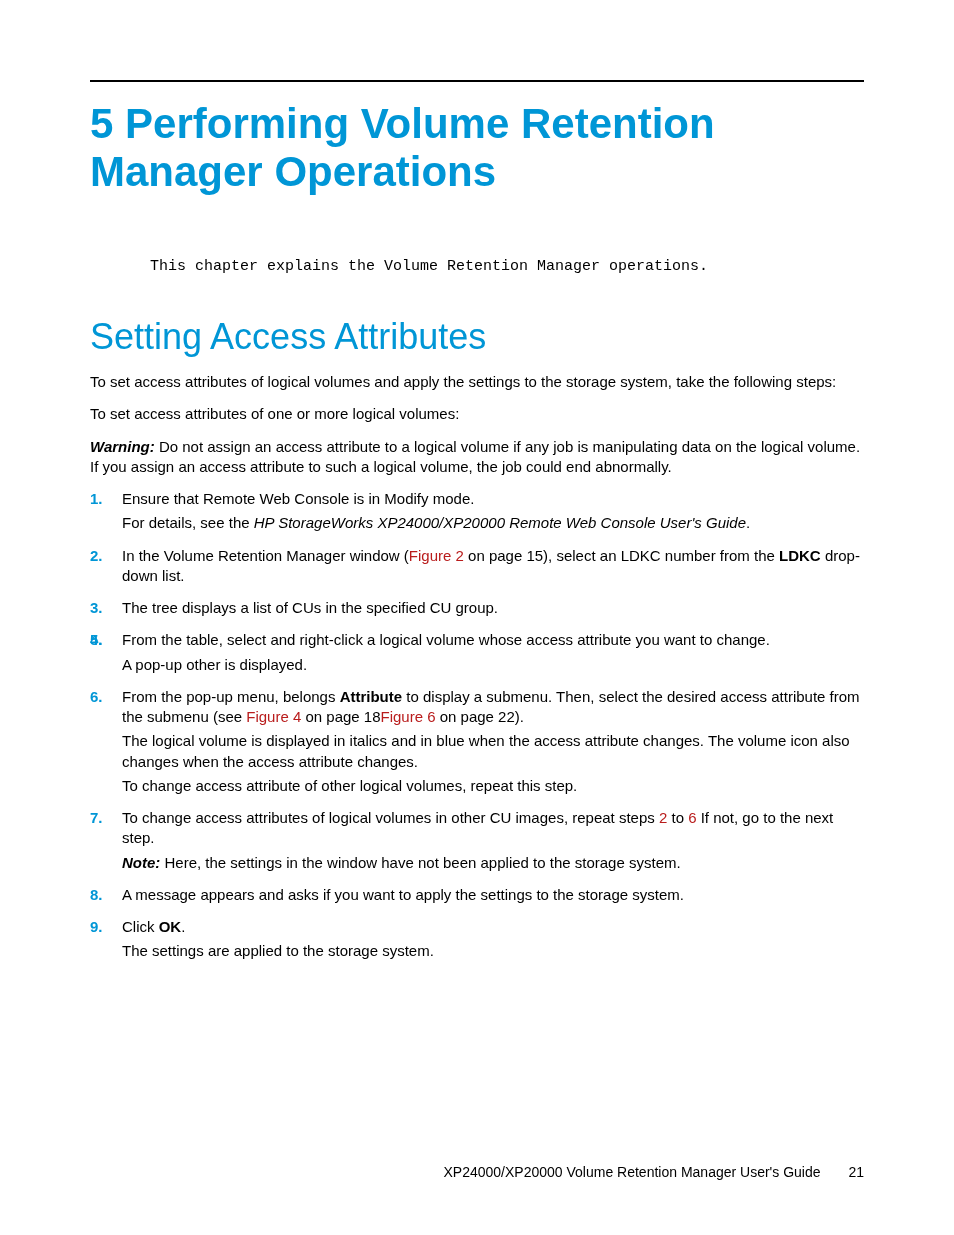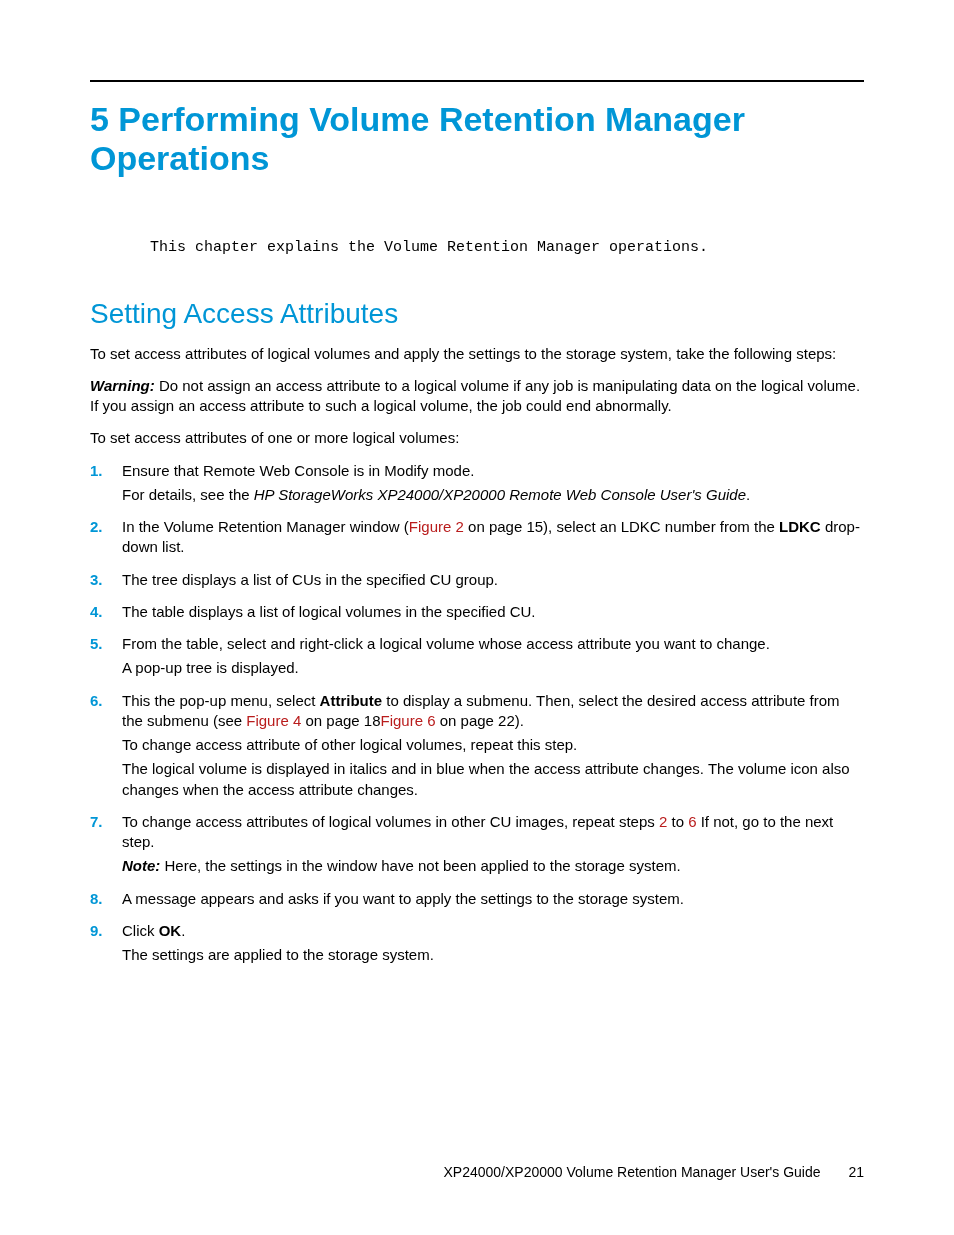--- a/index.html
+++ b/index.html
@@ -16,37 +16,37 @@
     padding: 80px 90px 50px 90px;
     position: relative;
   }
   .rule {
     border-top: 2px solid #000;
     margin-bottom: 18px;
   }
   h1.chapter-title {
     font-family: "Arial Narrow", Arial, sans-serif;
     font-stretch: condensed;
-    font-size: 34px;
+    font-size: 42px;
     font-weight: 600;
     color: #0096d6;
     margin: 0 0 60px 0;
     line-height: 1.15;
     letter-spacing: 0px;
   }
   .intro {
     font-size: 15px;
     margin: 0 0 40px 60px;
     line-height: 1.3;
     font-family: Liberation Mono, monospace;
   }
   h2.section-title {
     font-family: "Arial Narrow", Arial, sans-serif;
     font-stretch: condensed;
-    font-size: 28px;
+    font-size: 36px;
     font-weight: 400;
     color: #0096d6;
     margin: 0 0 14px 0;
   }
   .body-block {
     font-size: 15px;
     line-height: 1.35;
   }
   .para {
     margin: 0 0 12px 0;
@@ -94,57 +94,56 @@
 
   <h1 class="chapter-title">5 Performing Volume Retention Manager Operations</h1>
 
   <p class="intro">This chapter explains the Volume Retention Manager operations.</p>
 
   <h2 class="section-title">Setting Access Attributes</h2>
 
   <div class="body-block">
     <p class="para">To set access attributes of logical volumes and apply the settings to the storage system, take the following steps:</p>
 
+    <p class="para">To set access attributes of one or more logical volumes:</p>
+
     <p class="para">
       <span class="bold ital">Warning:</span><span>  Do not assign an access attribute to a logical volume if any job is manipulating data on the logical volume. If you assign an access attribute to such a logical volume, the job could end abnormally.</span>
     </p>
-
-    <p class="para">To set access attributes of one or more logical volumes:</p>
 
     <ol class="steps">
       <li>
         <div>Ensure that Remote Web Console is in Modify mode.</div>
         <div class="sub">
           <span>For details, see the </span><span class="ital">HP StorageWorks XP24000/XP20000 Remote Web Console User's Guide</span><span>.</span>
         </div>
       </li>
 
       <li>
         <span>In the Volume Retention Manager window (</span><span class="link">Figure 2</span><span> on page 15), select an LDKC number from the </span><span class="bold">LDKC</span><span> drop-down list.</span>
       </li>
 
       <li>
         <div class="sub">The tree displays a list of CUs in the specified CU group.</div>
       </li>
 
       <li>
-        <div class="sub">The table displays a list of logical volumes in the specified CU.</div>
       </li>
 
       <li>
         <div>From the table, select and right-click a logical volume whose access attribute you want to change.</div>
-        <div class="sub">A pop-up tree is displayed.</div>
+        <div class="sub">A pop-up other is displayed.</div>
       </li>
 
       <li>
         <div>
-          <span>This the pop-up menu, select </span><span class="bold">Attribute</span><span> to display a submenu. Then, select the desired access attribute from the submenu (see </span><span class="link">Figure 4</span><span> on page 18</span><span class="link">Figure 6</span><span> on page 22).</span>
+          <span>From the pop-up menu, belongs </span><span class="bold">Attribute</span><span> to display a submenu. Then, select the desired access attribute from the submenu (see </span><span class="link">Figure 4</span><span> on page 18</span><span class="link">Figure 6</span><span> on page 22).</span>
         </div>
+        <div class="sub">The logical volume is displayed in italics and in blue when the access attribute changes. The volume icon also changes when the access attribute changes.</div>
         <div class="sub">To change access attribute of other logical volumes, repeat this step.</div>
-        <div class="sub">The logical volume is displayed in italics and in blue when the access attribute changes. The volume icon also changes when the access attribute changes.</div>
       </li>
 
       <li>
         <div>
           <span>To change access attributes of logical volumes in other CU images, repeat steps </span><span class="link">2</span><span> to </span><span class="link">6</span><span> If not, go to the next step.</span>
         </div>
         <div class="sub">
           <span class="bold ital">Note:</span><span>  Here, the settings in the window have not been applied to the storage system.</span>
         </div>
       </li>

